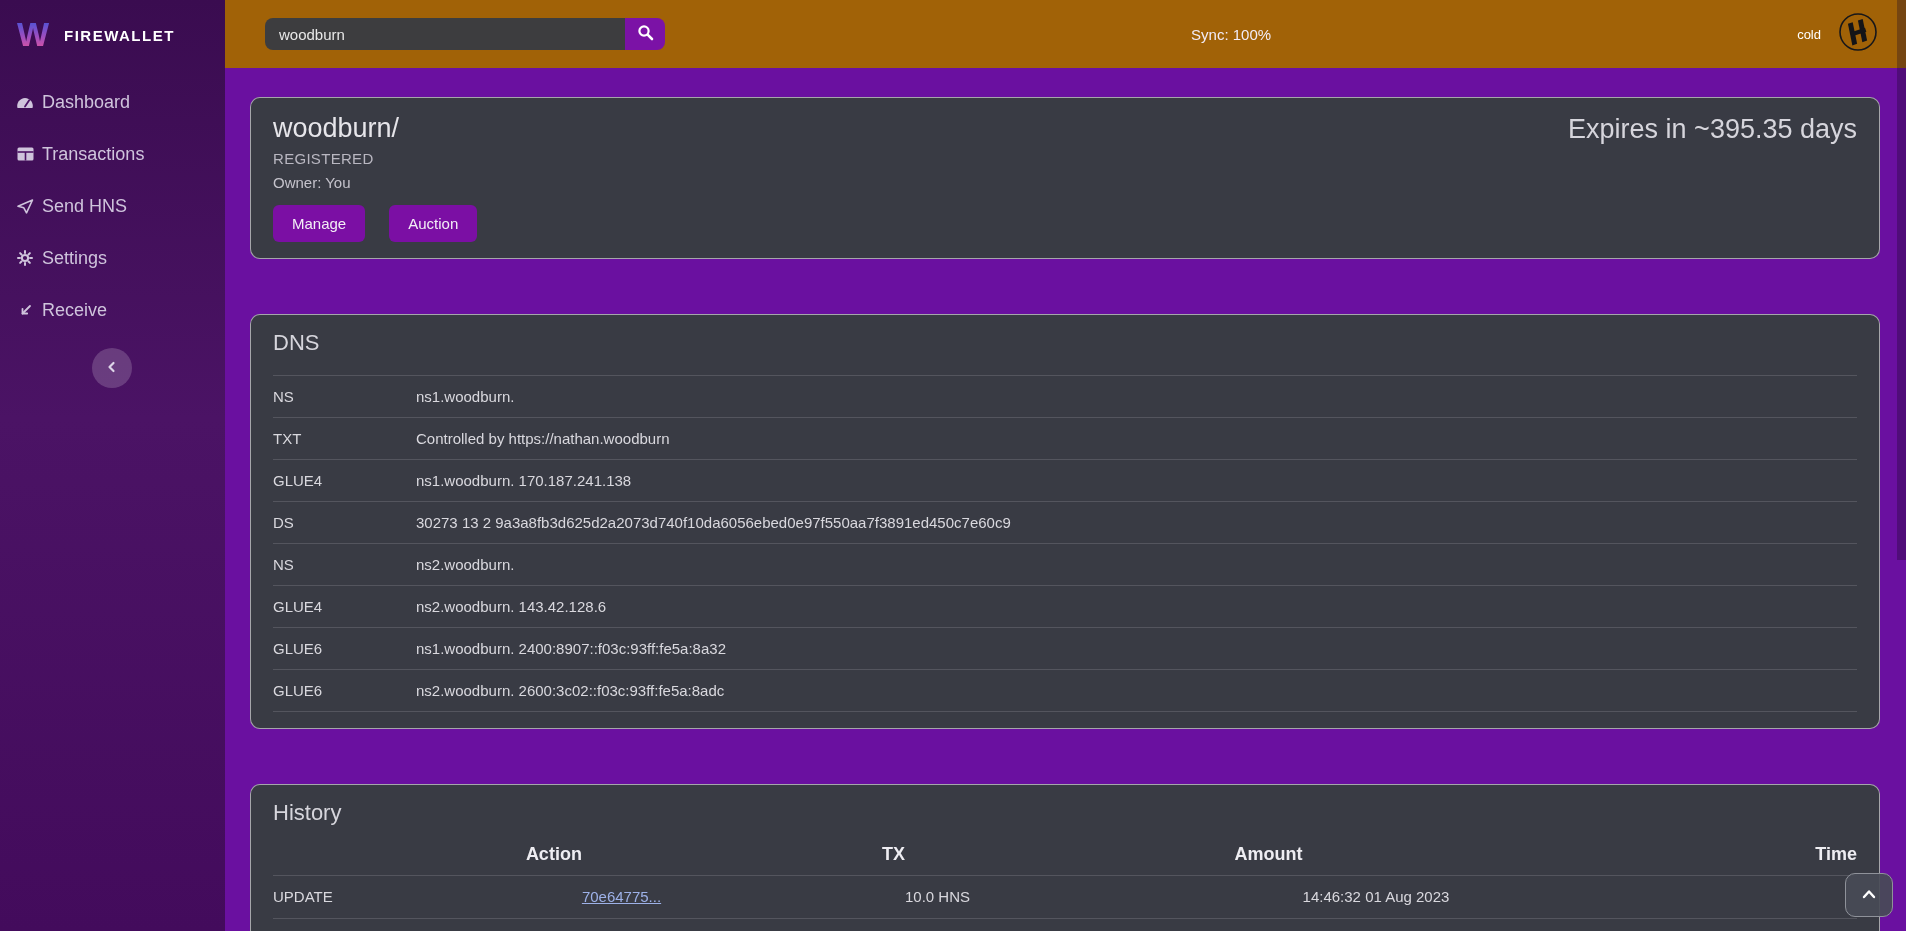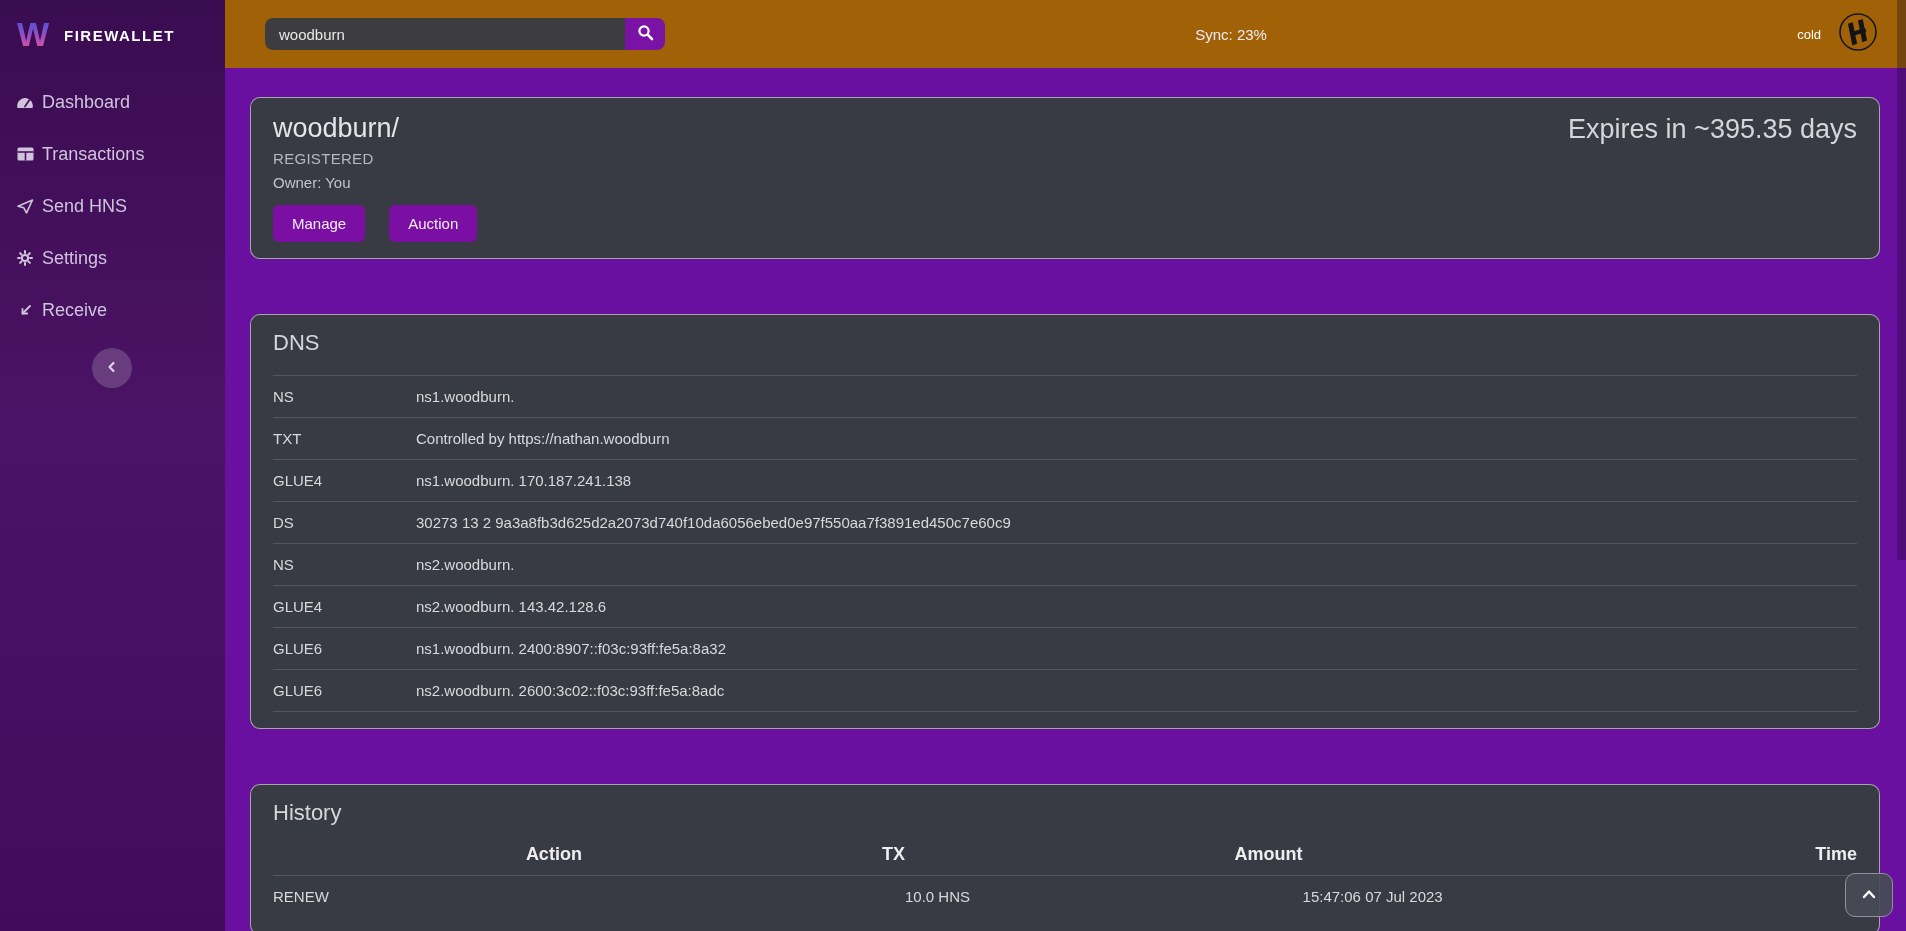--- a/index.html
+++ b/index.html
@@ -231,21 +231,21 @@
     <button class="search-btn">
       <span>
         <svg width="17" height="17" viewBox="0 0 17 17">
           <circle cx="7" cy="7" r="4.6" fill="none" stroke="#ffffff" stroke-width="2.2"></circle>
           <line x1="10.6" y1="10.6" x2="15" y2="15" stroke="#ffffff" stroke-width="2.6" stroke-linecap="round"></line>
         </svg>
       </span>
     </button>
   </div>
   <div class="flex-spacer"></div>
-  <span class="sync-text">Sync: 23%</span>
+  <span class="sync-text">Sync: 100%</span>
   <div class="flex-spacer"></div>
   <div class="wallet-group">
     <span class="wallet-label">cold</span>
     <span>
       <svg width="40" height="40" viewBox="0 0 40 40">
         <circle cx="20" cy="20" r="18" fill="none" stroke="#17171a" stroke-width="1.6"></circle>
         <g fill="#141417" transform="rotate(-18 20 20)">
           <polygon points="13,9 18,9 15.5,31 10.5,31"></polygon>
           <polygon points="23.5,9 28.5,9 26,31 21,31"></polygon>
           <rect x="12.5" y="18" width="15.5" height="4.4"></rect>
@@ -329,20 +329,26 @@
         <tr>
 
         <th>Action</th>
             <th>TX</th>
             <th>Amount</th>
             <th>Time</th>
           </tr>
       </thead>
       <tbody>
 
+          <tr>
+            <td>UPDATE</td>
+            <td><a class="tx-link">70e64775...</a></td>
+            <td>10.0 HNS</td>
+            <td>14:46:32 01 Aug 2023</td>
+          </tr>
 
           <tr>
             <td>RENEW</td>
             <td></td>
             <td>10.0 HNS</td>
             <td>15:47:06 07 Jul 2023</td>
           </tr>
         </tbody>
     </table>
   </section>

